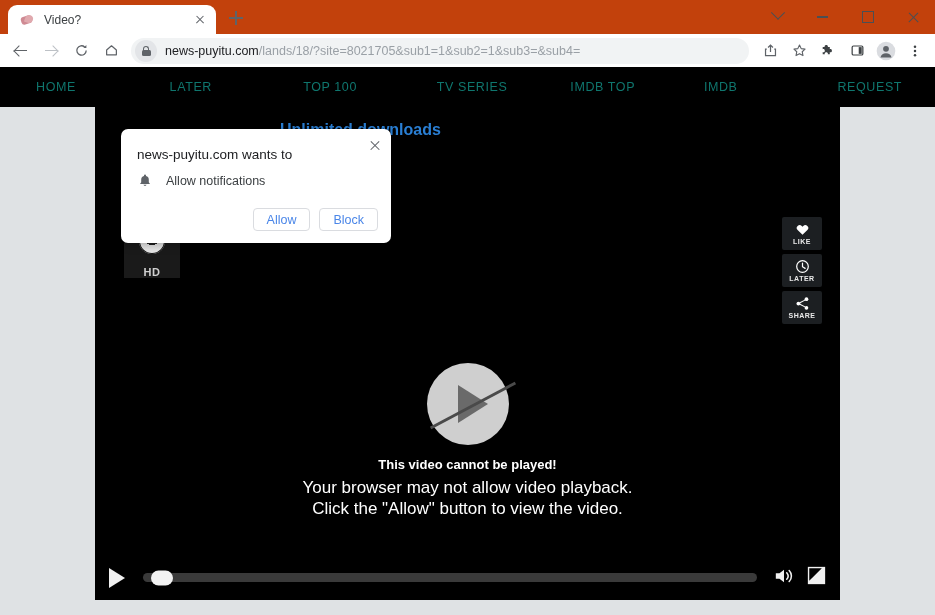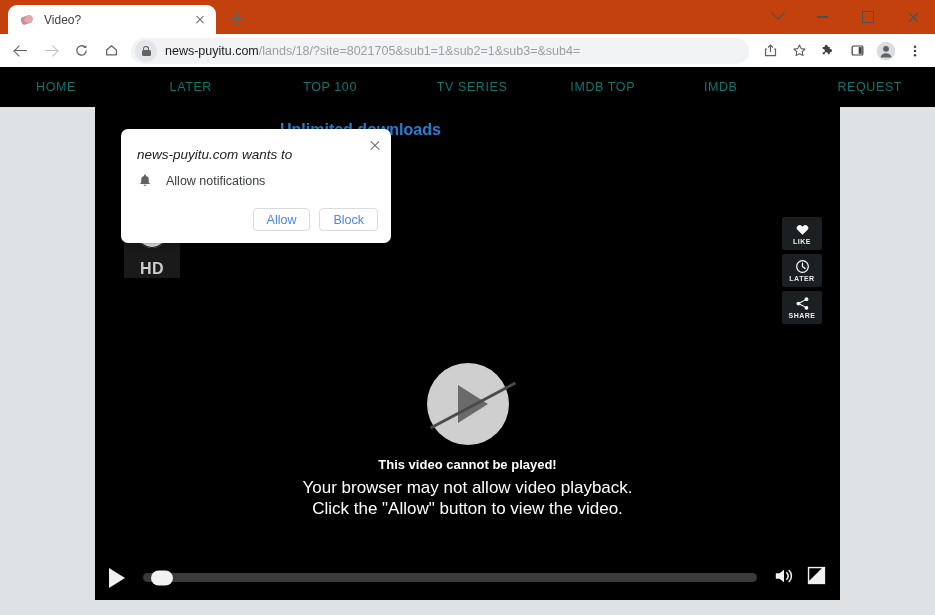--- a/index.html
+++ b/index.html
@@ -291,21 +291,21 @@
     box-shadow: inset 0 0 0 1px #111;
   }
   #hd-reel::before, #hd-reel::after {
     content: ""; position: absolute;
     width: 6px; height: 6px; border-radius: 50%; background: #1a1a1a;
   }
   #hd-reel::before { left: 3px; top: 4px; }
   #hd-reel::after  { right: 3px; top: 4px; }
   #hd-label {
     margin-top: 12px;
-    font-size: 16px;
+    font-size: 11px;
     font-weight: bold;
     color: #cfcfcf;
     letter-spacing: 0.5px;
   }
 
   #side-actions {
     position: absolute;
     right: 18px; top: 79px;
     display: flex;
     flex-direction: column;
@@ -427,21 +427,20 @@
     left: 3px; top: 8.5px; width: 12px; height: 1.2px; background: #5f6368;
   }
   #permission-close::before { transform: rotate(45deg); }
   #permission-close::after  { transform: rotate(-45deg); }
   #permission-title {
     position: absolute;
     left: 16px; top: 18px;
     font-size: 13.5px;
     color: #202124;
     white-space: nowrap;
-    font-style: italic;
   }
   #permission-option {
     position: absolute;
     left: 16px; top: 44px;
     display: flex;
     align-items: center;
   }
   #bell-icon { width: 16px; height: 16px; margin-right: 13px; }
   #permission-option-label {
     font-size: 12.5px;

